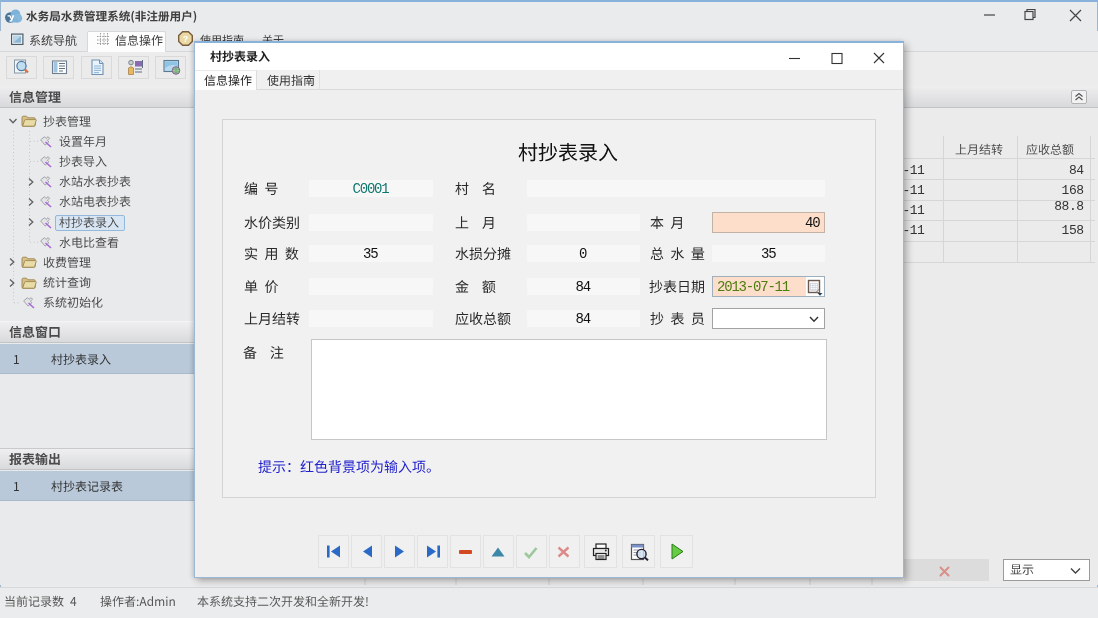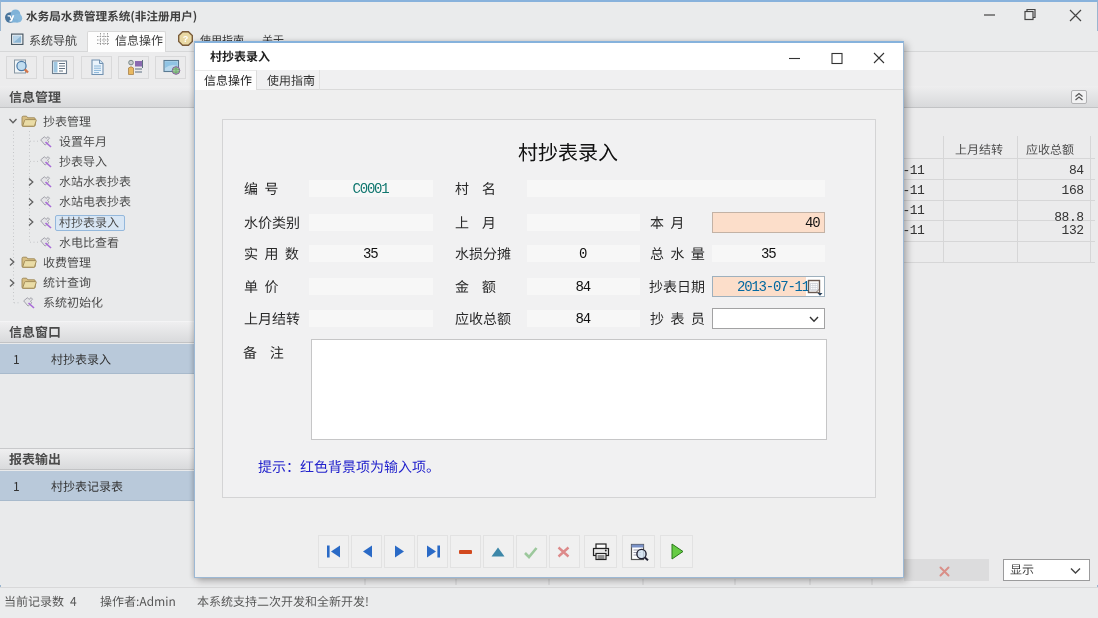--- a/index.html
+++ b/index.html
@@ -238,22 +238,22 @@
       <line x1="0" y1="70.5" x2="195" y2="70.5"></line>
       <line x1="0" y1="90.5" x2="195" y2="90.5"></line>
       <line x1="0" y1="111.5" x2="195" y2="111.5"></line>
       <line x1="0" y1="132.5" x2="195" y2="132.5"></line>
       <line x1="43.5" y1="6" x2="43.5" y2="132"></line>
       <line x1="117.5" y1="6" x2="117.5" y2="132"></line>
       <line x1="190.5" y1="6" x2="190.5" y2="132"></line>
     </svg>
     <div style="position:absolute;top:163.88px;font:13px 'Liberation Mono',monospace;color:#333;letter-spacing:-0.5px;line-height:14.95px;white-space:pre;right:14.5px;text-align:right;">84</div>
     <div style="position:absolute;top:184.18px;font:13px 'Liberation Mono',monospace;color:#333;letter-spacing:-0.5px;line-height:14.95px;white-space:pre;right:14.5px;">168</div>
-    <div style="position:absolute;top:211px;font:13px 'Liberation Mono',monospace;color:#333;letter-spacing:-0.5px;line-height:14.95px;white-space:pre;right:14.5px;text-align:right;">88.8</div>
-    <div style="position:absolute;top:224.38px;font:13px 'Liberation Mono',monospace;color:#333;letter-spacing:-0.5px;line-height:14.95px;white-space:pre;right:14.5px;text-align:right;">132</div>
+    <div style="position:absolute;top:200px;font:13px 'Liberation Mono',monospace;color:#333;letter-spacing:-0.5px;line-height:14.95px;white-space:pre;right:14.5px;text-align:right;">88.8</div>
+    <div style="position:absolute;top:224.38px;font:13px 'Liberation Mono',monospace;color:#333;letter-spacing:-0.5px;line-height:14.95px;white-space:pre;right:14.5px;text-align:right;">158</div>
     <div style="position:absolute;top:163.88px;font:13px 'Liberation Mono',monospace;color:#333;letter-spacing:-0.5px;line-height:14.95px;white-space:pre;left:902.5px;">-11</div>
     <div style="position:absolute;top:184.18px;font:13px 'Liberation Mono',monospace;color:#333;letter-spacing:-0.5px;line-height:14.95px;white-space:pre;left:902.5px;">-11</div>
     <div style="position:absolute;top:204.48px;font:13px 'Liberation Mono',monospace;color:#333;letter-spacing:-0.5px;line-height:14.95px;white-space:pre;left:902.5px;">-11</div>
     <div style="position:absolute;top:224.38px;font:13px 'Liberation Mono',monospace;color:#333;letter-spacing:-0.5px;line-height:14.95px;white-space:pre;left:902.5px;">-11</div>
     <div style="position:absolute;left:904px;top:558.5px;width:85px;height:22px;background:#dcdcdd;"></div>
     <svg class="abs" style="left:938px;top:565px" width="13" height="13" viewBox="0 0 13 13" stroke="#d98f88" stroke-width="2" stroke-linecap="round">
       <path d="M2.5 2.5 L10.5 10.5 M10.5 2.5 L2.5 10.5"></path>
     </svg>
     <div style="position:absolute;left:1002.7px;top:558.5px;width:87.5px;height:22px;background:#fff;border:1px solid #9b9b9c;"></div>
     <svg style="position:absolute;left:1010.0px;top:562.0px;overflow:visible" width="26" height="16">
@@ -367,21 +367,21 @@
       <div style="position:absolute;left:332px;top:267px;width:112.5px;height:17px;background:#f7f7f7;"></div>
       <div style="position:absolute;top:202.94px;font:14px 'Liberation Mono',monospace;color:#111;letter-spacing:-1.2px;white-space:pre;left:384px;">0</div>
       <div style="position:absolute;top:235.94px;font:14px 'Liberation Mono',monospace;color:#111;letter-spacing:-1.2px;white-space:pre;left:380.5px;">84</div>
       <div style="position:absolute;top:267.94px;font:14px 'Liberation Mono',monospace;color:#111;letter-spacing:-1.2px;white-space:pre;left:380.5px;">84</div>
       <div style="position:absolute;left:517px;top:168.8px;width:112.5px;height:21.5px;background:#fcdeca;border:1px solid #c3b2a5;"></div>
       <div style="position:absolute;top:171.94px;font:14px 'Liberation Mono',monospace;color:#111;letter-spacing:-1.2px;white-space:pre;right:83.5px;">40</div>
       <div style="position:absolute;left:517px;top:202px;width:112.5px;height:17px;background:#f7f7f7;"></div>
       <div style="position:absolute;top:202.94px;font:14px 'Liberation Mono',monospace;color:#111;letter-spacing:-1.2px;white-space:pre;left:566px;">35</div>
       <div style="position:absolute;left:517px;top:232.8px;width:112.5px;height:21.7px;background:#fff;border:1px solid #9eb0bd;"></div>
       <div style="position:absolute;left:518px;top:233.8px;width:93px;height:19.7px;background:#fcdeca;"></div>
-      <div style="position:absolute;top:236.44px;font:14px 'Liberation Mono',monospace;color:#0369a1;letter-spacing:-1.2px;white-space:pre;left:542px;">2013-07-11</div>
+      <div style="position:absolute;top:236.44px;font:14px 'Liberation Mono',monospace;color:#4d7c0f;letter-spacing:-1.2px;white-space:pre;left:522px;">2013-07-11</div>
       <svg style="position:absolute;left:611px;top:234.5px" width="17" height="18" viewBox="0 0 17 18">
 <rect x="2.5" y="2.5" width="11" height="12" fill="#f8f8f8" stroke="#6a5a52" stroke-width="1.4"></rect>
 <rect x="4.3" y="5" width="7.4" height="7.6" fill="#c8ccd4"></rect>
 <g fill="#fff">
           <rect x="5" y="5.7" width="1.6" height="1.5"></rect>
           <rect x="7.2" y="5.7" width="1.6" height="1.5"></rect>
           <rect x="9.4" y="5.7" width="1.6" height="1.5"></rect>
 <rect x="5" y="7.8" width="1.6" height="1.5"></rect>
           <rect x="7.2" y="7.8" width="1.6" height="1.5"></rect>
           <rect x="9.4" y="7.8" width="1.6" height="1.5"></rect>

